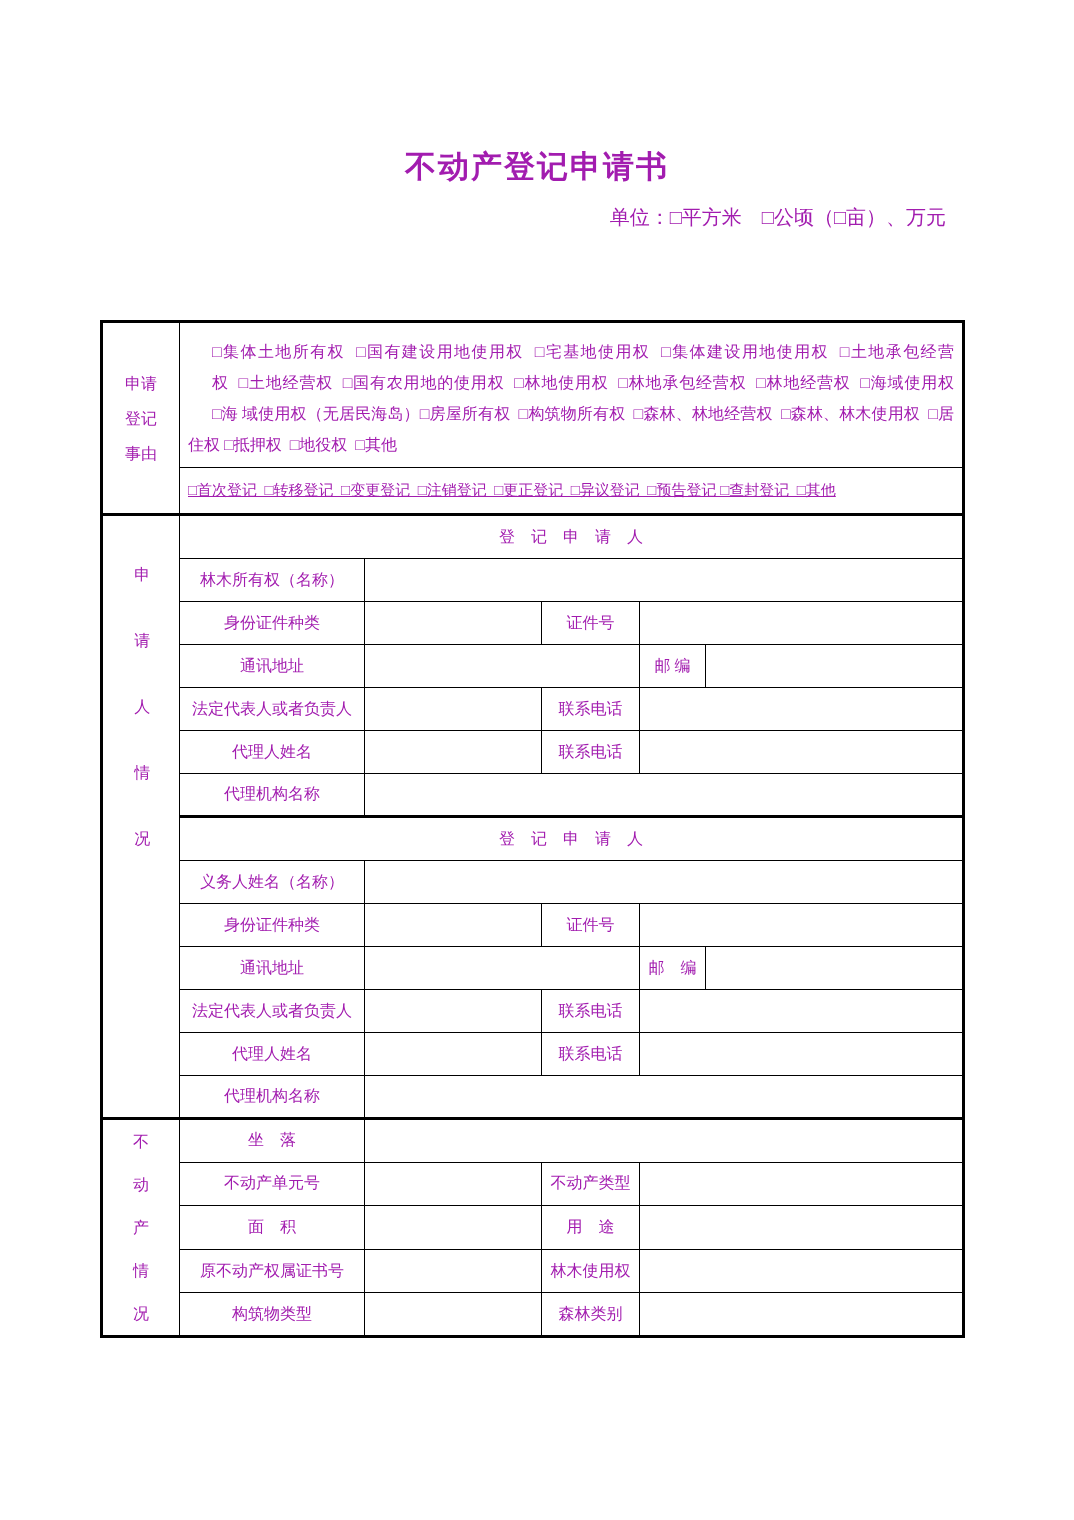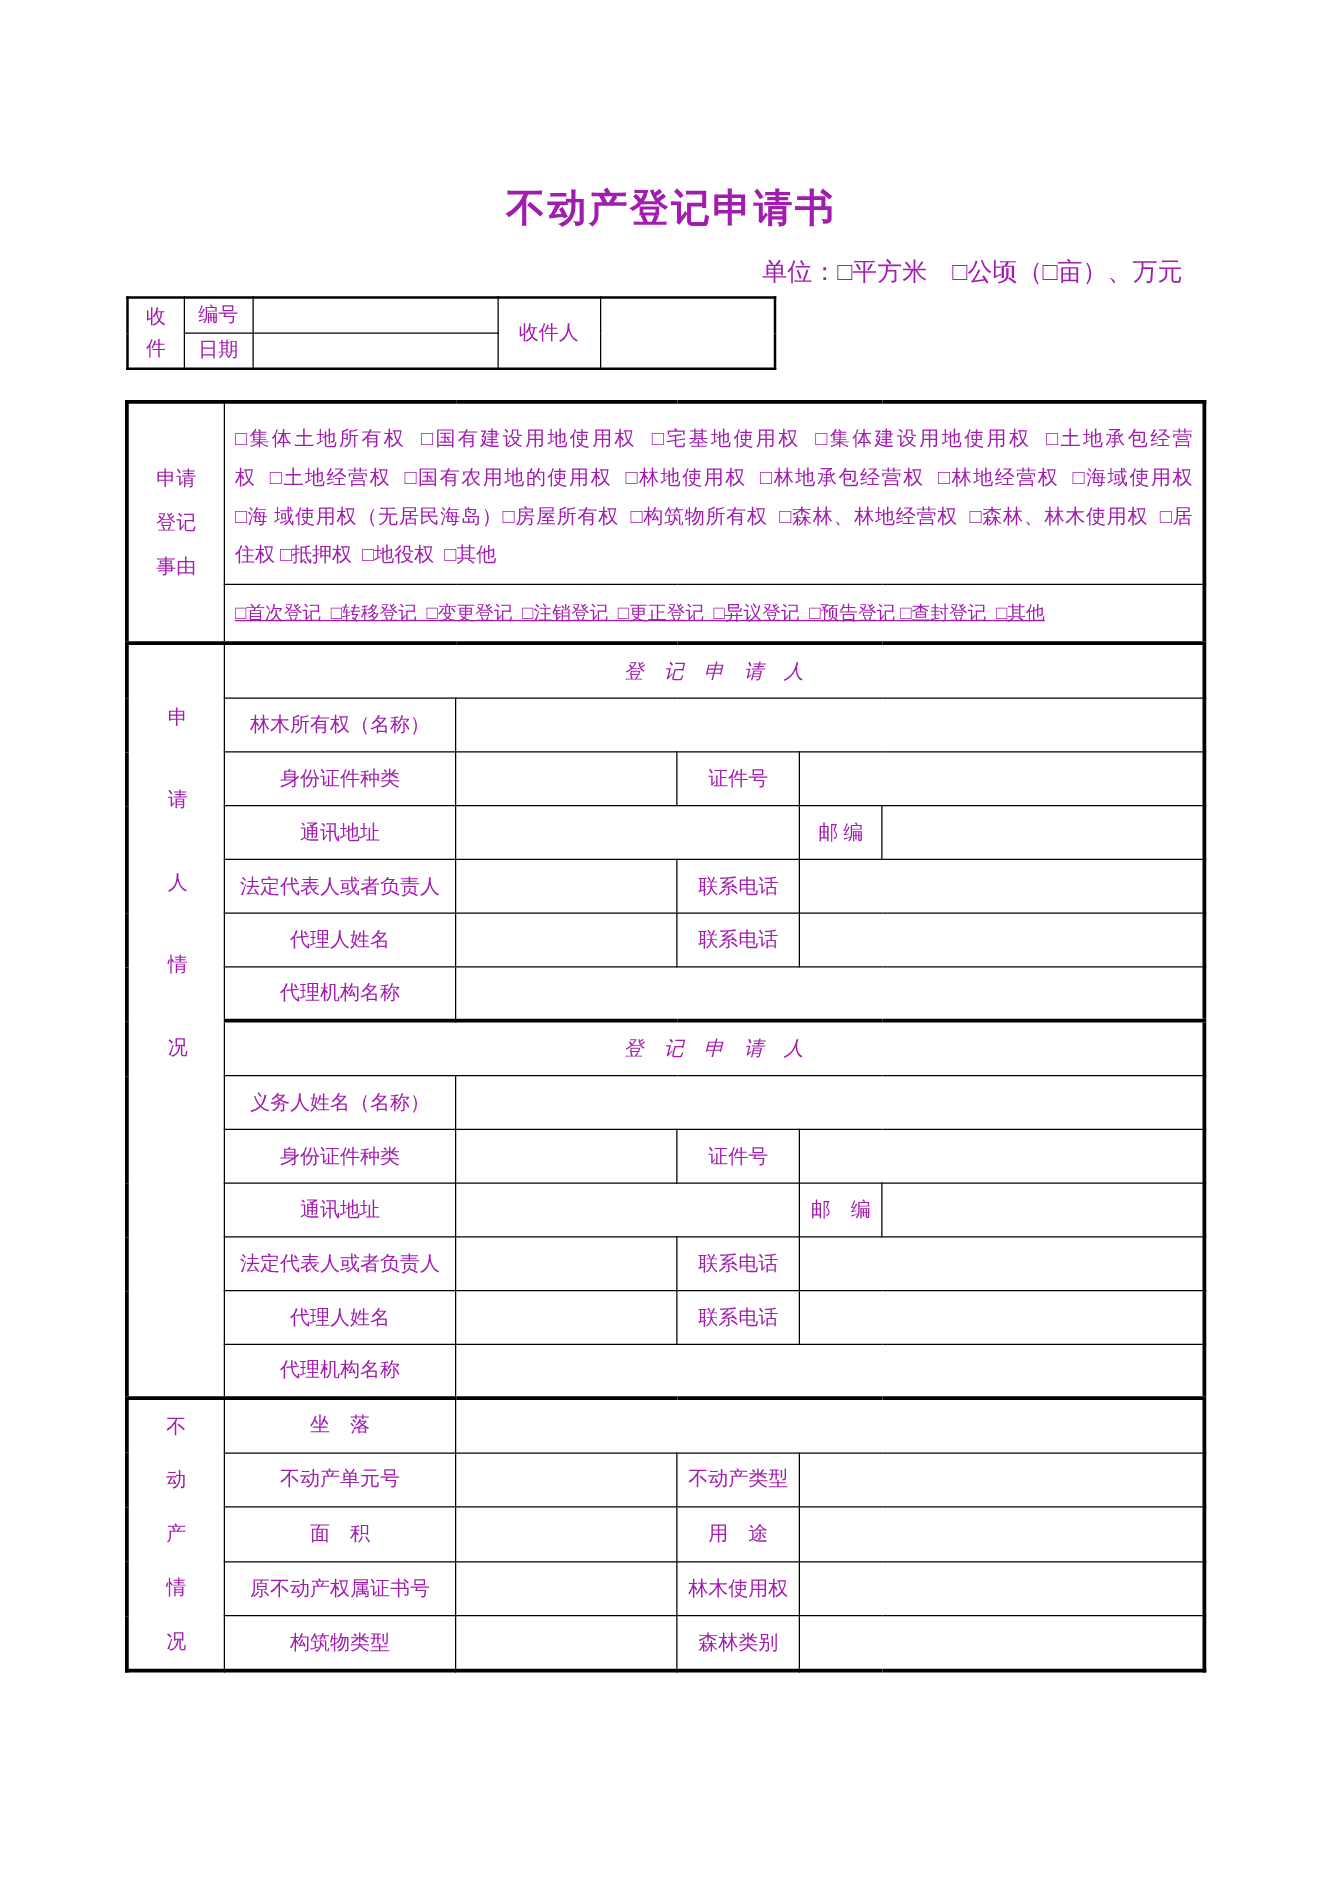--- a/index.html
+++ b/index.html
@@ -35,60 +35,38 @@
   .v1{width:1.15em;}
   .v2{width:2.3em;}
   .sbr .vtext{line-height:35px;}
   .sba{vertical-align:top;padding-top:26px;}
   .sba .vtext{line-height:66px;text-align:right;}
   .sbp .vtext{line-height:43px;}
   .rcl .vtext{line-height:26px;}
   
   .rights{vertical-align:top;padding:13px 8px 0 8px;}
   .rline{line-height:31px;font-size:16px;white-space:pre-wrap;}
-  .just{text-align:justify;text-align-last:justify;}
+  .just{text-align:justify;text-align-last:justify;margin-left:24px;}
   .types{padding-left:8px;font-size:15px;white-space:pre-wrap;text-decoration:underline;}
-  .hdr{text-align:center;font-size:16px;font-style:italic;}
+  .hdr{text-align:center;font-size:16px;}
   
   .h-rights{height:146px;}
   .h-types{height:47px;}
   .h-hdr{height:44px;}
   .h-row{height:43px;}
 </style>
 </head>
 <body>
 
 <div class="page">
 
   <h1 class="title">不动产登记申请书</h1>
 
   <div class="unit-note">单位：□平方米　□公顷（□亩）、万元</div>
 
-  <table class="receipt">
-    <colgroup>
-        <col style="width:45px">
-        <col style="width:55px">
-        <col style="width:196px">
-        <col style="width:82px">
-        <col style="width:140px">
-      </colgroup>
-    <tbody>
-      <tr>
-        <td rowspan="2" class="vcell rcl"><span class="vtext v1">收件</span></td>
-        <td class="lbl">编号</td>
-        <td class="inp"></td>
-        <td rowspan="2" class="lbl">收件人</td>
-        <td rowspan="2" class="inp"></td>
-      </tr>
-      <tr>
-        <td class="lbl">日期</td>
-        <td class="inp"></td>
-      </tr>
-    </tbody>
-  </table>
 
   <table class="main">
     <colgroup>
         <col style="width:78px">
         <col style="width:185px">
         <col style="width:177px">
         <col style="width:98px">
         <col style="width:66px">
         <col style="width:258px">
       </colgroup>

